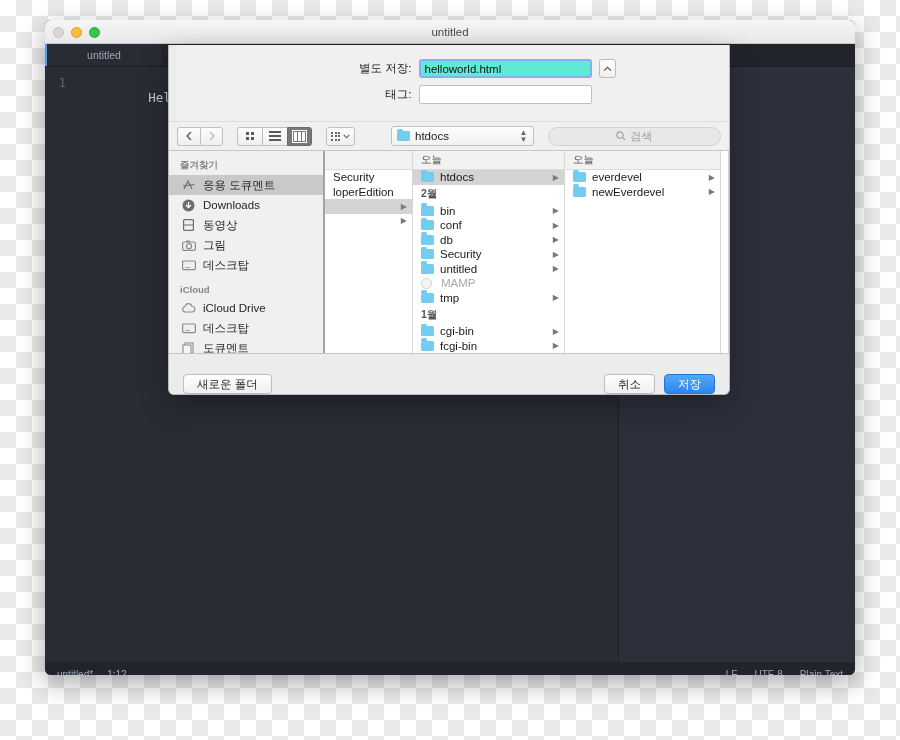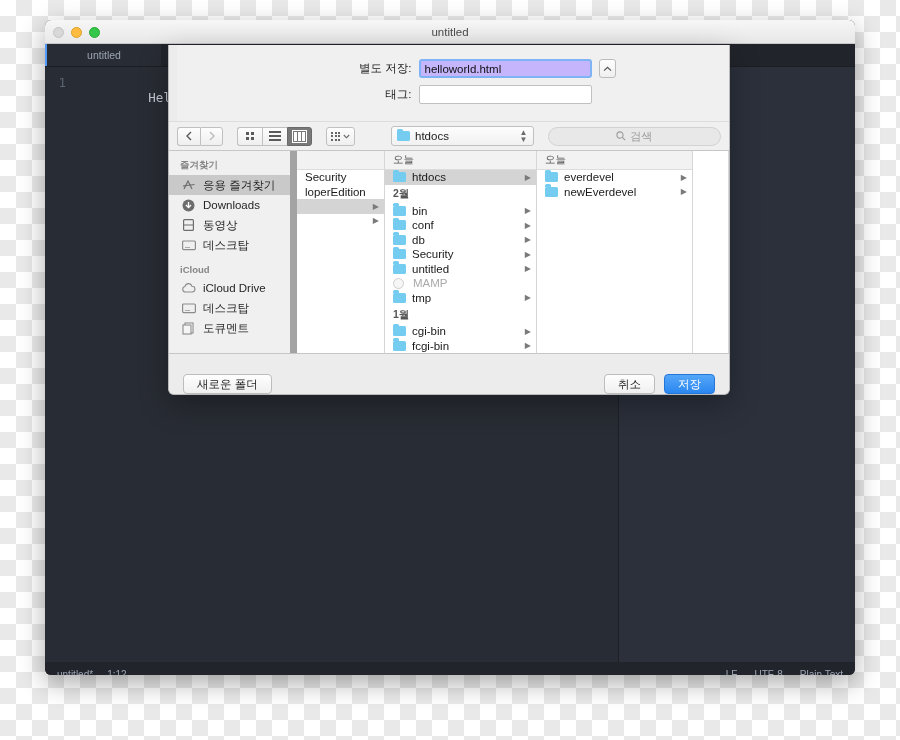--- a/index.html
+++ b/index.html
@@ -116,21 +116,21 @@
     margin-bottom: 7px;
   }
   .field-label {
     width: 128px; text-align: right; padding-right: 7px;
     font-size: 11.5px; color: #1a1a1a;
   }
   #filename-input {
     width: 173px; height: 19px;
     border: 2px solid #7eb4f5;
     border-radius: 3px;
-    background: #c4b5fd;
+    background: #5eead4;
     font-size: 11.5px;
     padding: 0 4px;
     color: #111;
     font-family: "Liberation Sans", sans-serif;
     outline: none;
   }
   #expand-btn {
     width: 17px; height: 19px;
     margin-left: 7px;
     background: linear-gradient(to bottom, #fefefe, #efefef);
@@ -224,23 +224,23 @@
   }
 
   #browser {
     flex: 1;
     display: flex;
     background: #fff;
     border-bottom: 1px solid #c6c6c6;
     overflow: hidden;
   }
   #sidebar {
-    width: 128px;
+    width: 156px;
     background: #f0f0f0;
-    border-right: 7px solid #a3a3a3;
+    border-right: 2px solid #a3a3a3;
     padding-top: 5px;
     overflow: hidden;
   }
   .side-head {
     font-size: 9.5px; color: #868686; font-weight: bold;
     padding: 3px 0 3px 11px;
   }
   .side-item {
     height: 20px;
     display: flex; align-items: center;
@@ -450,21 +450,21 @@
     <div id="sidebar">
 
       <div class="side-head">즐겨찾기</div>
 
       <div class="side-item sel">
         <span class="sicon">
           <svg width="14" height="12" viewBox="0 0 14 12">
               <path d="M2 10 L6 2 L10 10 M1 7 L12.5 5.5" stroke="#6d6d6d" stroke-width="1.2" fill="none"></path>
             </svg>
         </span>
-        <span>응용 즐겨찾기</span>
+        <span>응용 도큐멘트</span>
       </div>
 
       <div class="side-item">
         <span class="sicon">
           <svg width="13" height="13" viewBox="0 0 13 13">
               <circle cx="6.5" cy="6.5" r="6" fill="#6d6d6d"></circle>
               <path d="M6.5 3 L6.5 8 M4 6 L6.5 8.6 L9 6" stroke="#fff" stroke-width="1.3" fill="none"></path>
             </svg>
         </span>
         <span>Downloads</span>
@@ -473,20 +473,30 @@
       <div class="side-item">
         <span class="sicon">
           <svg width="11" height="12" viewBox="0 0 11 12">
               <rect x="0.6" y="0.6" width="9.8" height="10.8" rx="1" stroke="#6d6d6d" stroke-width="1.2" fill="none"></rect>
               <path d="M0.6 6 L10.4 6" stroke="#6d6d6d" stroke-width="1.2"></path>
             </svg>
         </span>
         <span>동영상</span>
       </div>
 
+      <div class="side-item">
+        <span class="sicon">
+          <svg width="14" height="11" viewBox="0 0 14 11">
+              <rect x="0.6" y="2" width="12.8" height="8.4" rx="1.2" stroke="#8b8b8b" stroke-width="1.2" fill="#eee"></rect>
+              <circle cx="7" cy="6.2" r="2.5" stroke="#8b8b8b" stroke-width="1.2" fill="none"></circle>
+              <rect x="4" y="0.6" width="4" height="1.6" fill="#8b8b8b"></rect>
+            </svg>
+        </span>
+        <span>그림</span>
+      </div>
 
       <div class="side-item">
         <span class="sicon">
           <svg width="14" height="11" viewBox="0 0 14 11">
               <rect x="0.6" y="1" width="12.8" height="8.6" rx="1" stroke="#8b8b8b" stroke-width="1.2" fill="#efefef"></rect>
               <path d="M3 7.5 L8 7.5" stroke="#aaa" stroke-width="1"></path>
             </svg>
         </span>
         <span>데스크탑</span>
       </div>

